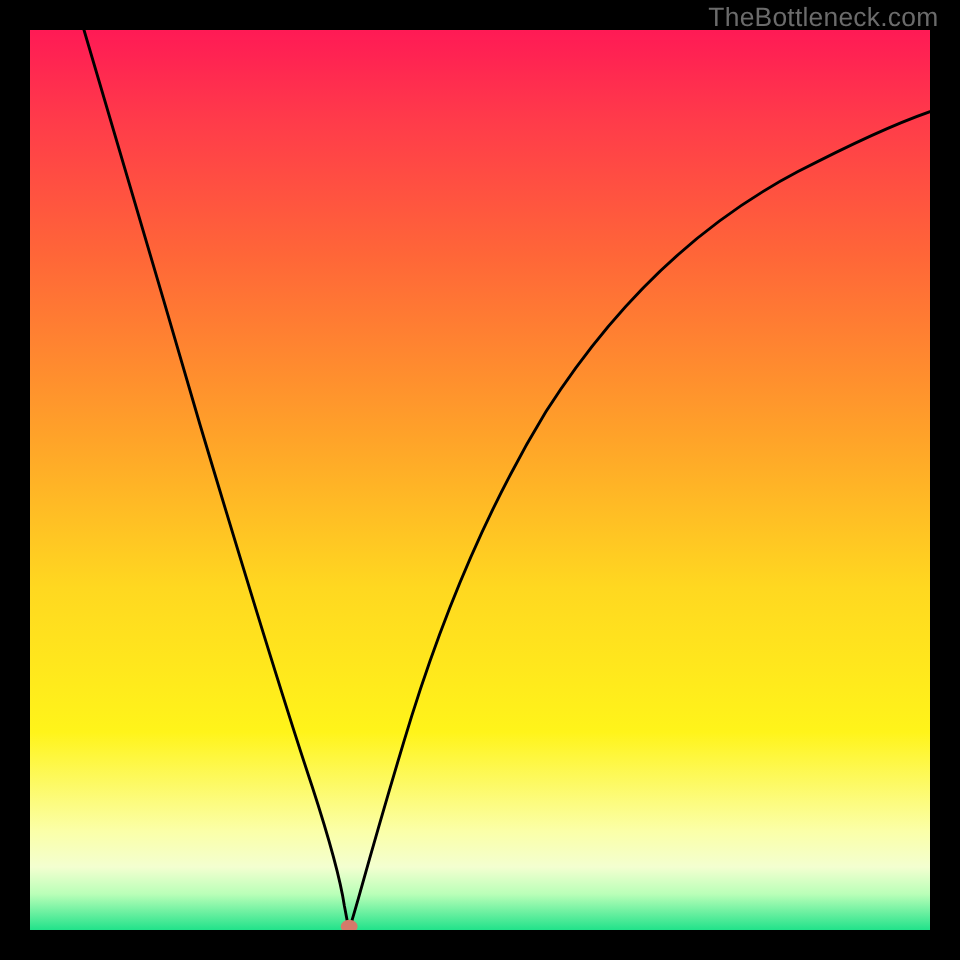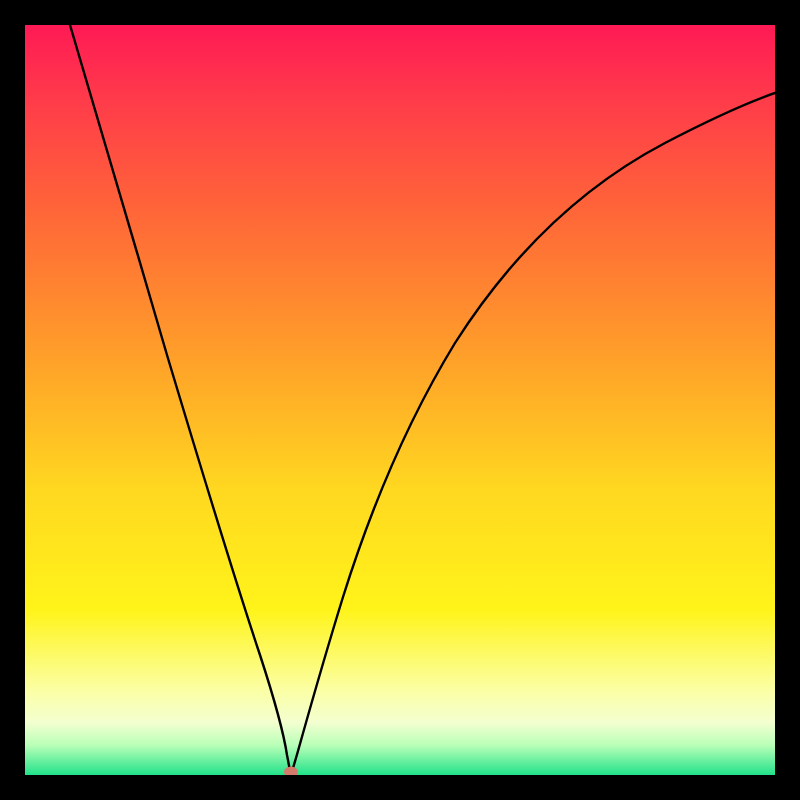--- a/index.html
+++ b/index.html
@@ -71,14 +71,15 @@
                C264,740 265,747 266,749
                C267,747 269,740 273,726
                C282,694 297,640 318,572
                C345,486 380,400 430,318
                C490,224 560,160 640,118
                C690,92 730,75 750,68"></path>
       <ellipse cx="266" cy="747" rx="7" ry="5.5" fill="#d47a6a"></ellipse>
     </svg>
   </div>
 
+  <div class="watermark">TheBottleneck.com</div>
 
 </div>
 
 </body></html>

